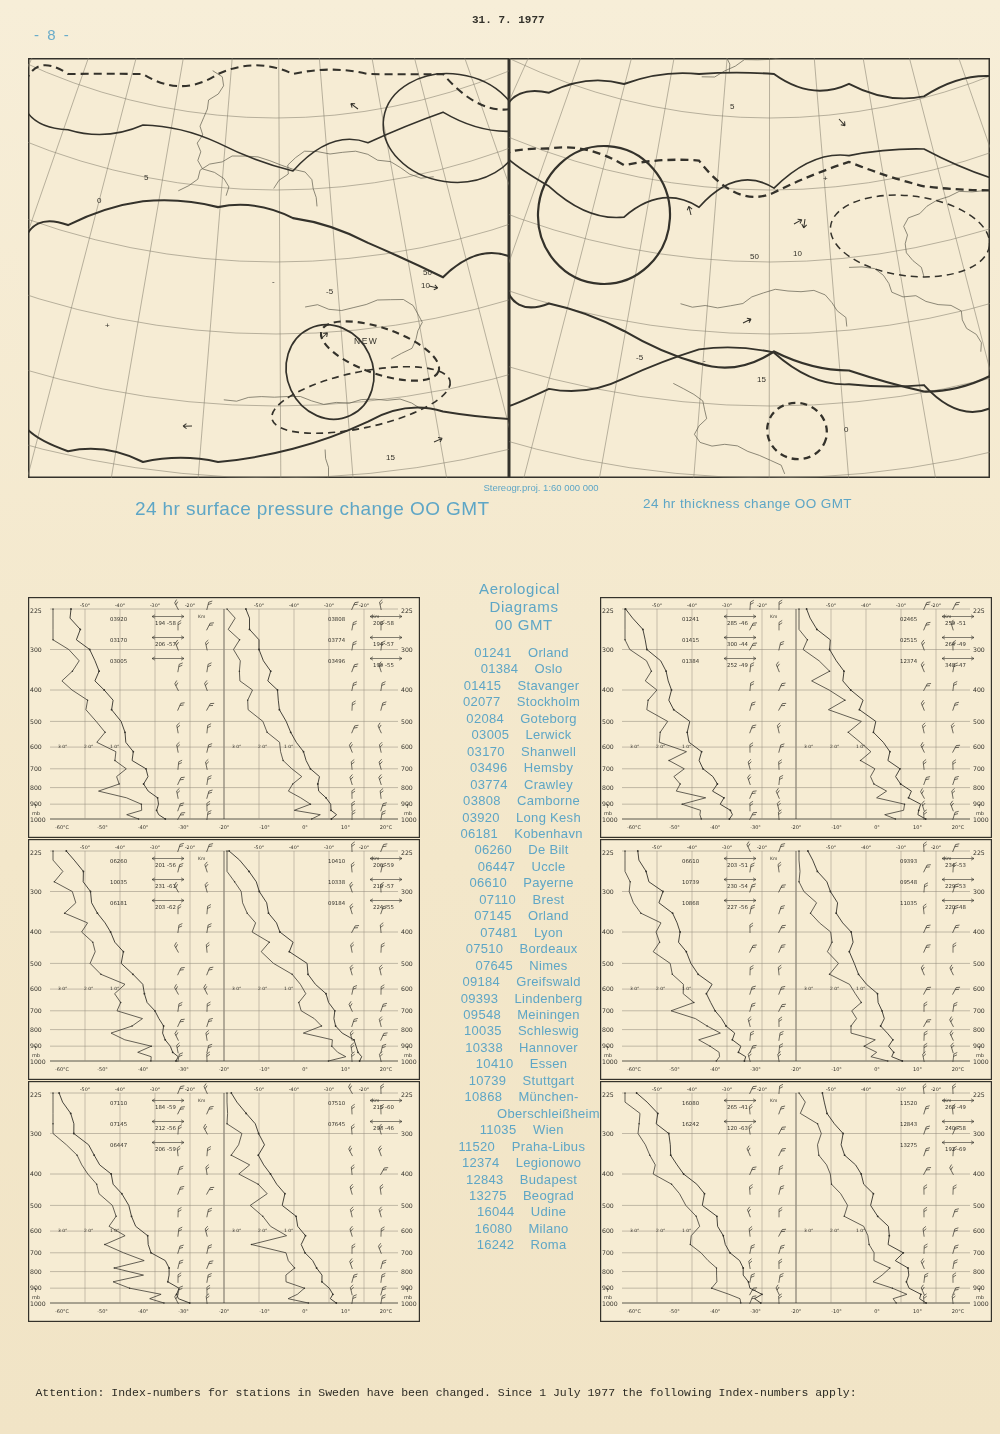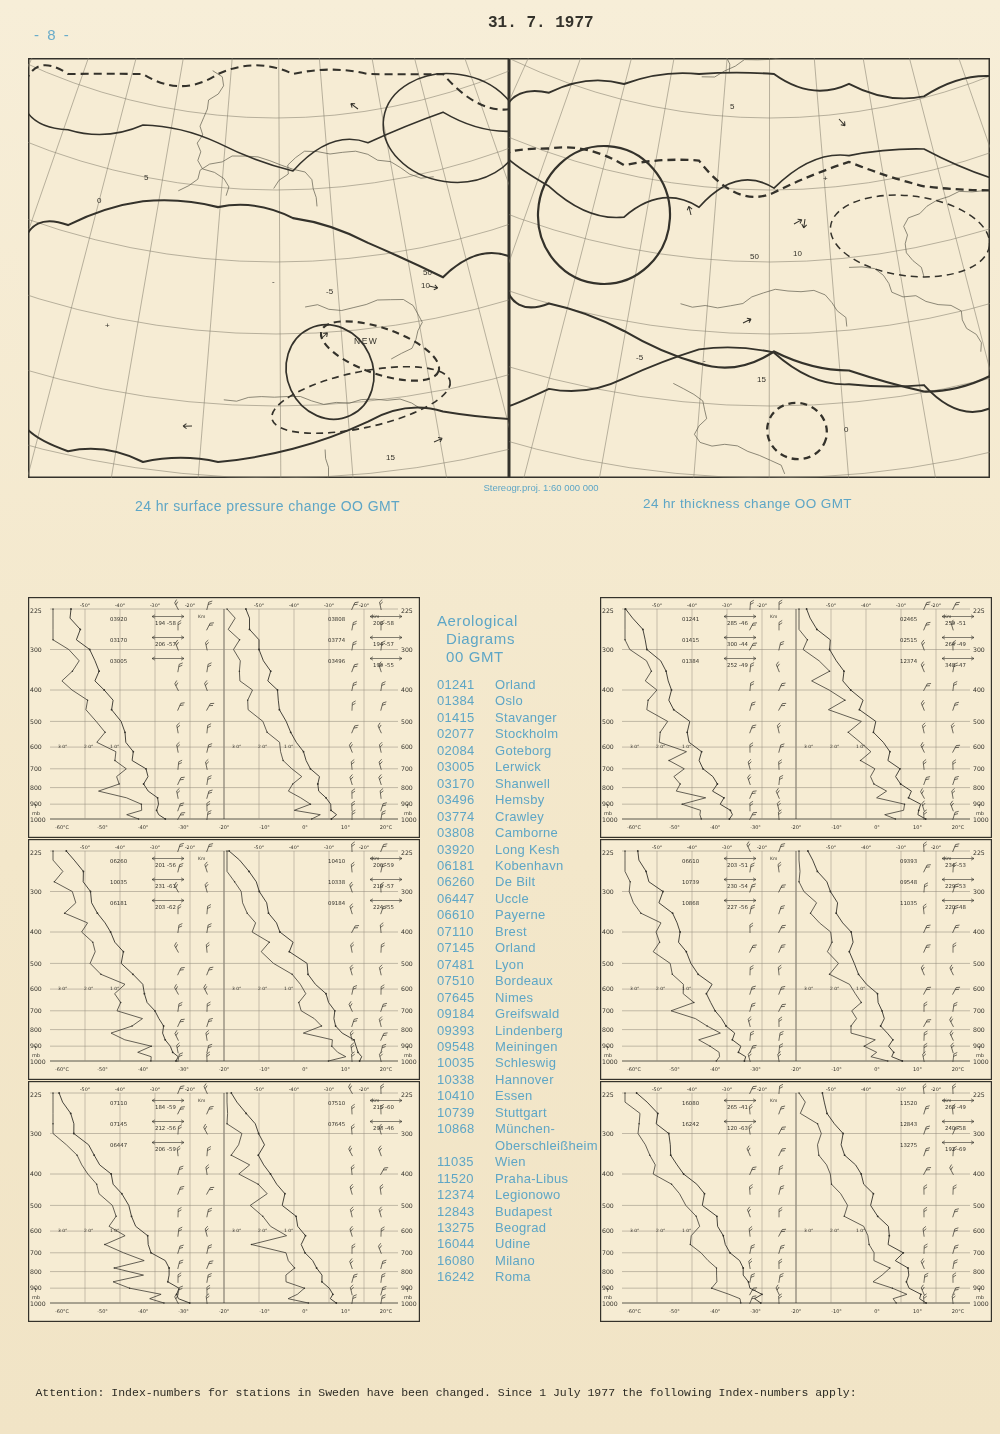--- a/index.html
+++ b/index.html
@@ -2,32 +2,32 @@
 <html><head>
 <meta charset="utf-8">
 <style>
   html,body{margin:0;padding:0;}
   body{
     width:1000px;height:1434px;position:relative;overflow:hidden;
     background:linear-gradient(#f7eed8,#f3e7ca 60%,#f1e4c6);
     font-family:"Liberation Sans",sans-serif;color:#34322b;
   }
   #page-num{position:absolute;left:34px;top:26px;font-size:15px;letter-spacing:2px;color:#6aacc9;}
-  #date{position:absolute;left:488px;top:14px;font-size:16px;font-weight:bold;font-family:"Liberation Mono",monospace;}
+  #date{position:absolute;left:472px;top:14px;font-size:11px;font-weight:bold;font-family:"Liberation Mono",monospace;}
   #maps-row{position:absolute;left:28px;top:58px;width:962px;height:420px;display:flex;}
   #maps-row svg{width:481px;height:420px;background:#f6ecd4;display:block;}
   #proj-note{position:absolute;left:396px;top:482px;width:290px;text-align:center;font-size:9.5px;color:#5ea6c6;}
-  #cap-left{position:absolute;left:135px;top:498px;font-size:14px;letter-spacing:.4px;color:#5ea6c6;}
+  #cap-left{position:absolute;left:135px;top:498px;font-size:19px;letter-spacing:.4px;color:#5ea6c6;}
   #cap-right{position:absolute;left:643px;top:496px;font-size:13.5px;letter-spacing:.4px;color:#5ea6c6;}
   .panel-col{position:absolute;top:597px;width:392px;}
   #panels-left{left:28px;}
   #panels-right{left:600px;}
   .panel{width:392px;height:241px;margin-bottom:1px;background:#f6ecd3;position:relative;}
   .panel svg{width:100%;height:100%;display:block;font-family:"DejaVu Sans",sans-serif;}
-  #center-col{position:absolute;left:437px;top:612px;width:165px;color:#5ea6c6;}
+  #center-col{position:absolute;left:437px;top:580px;width:165px;color:#5ea6c6;text-align:center;}
   #aero-title div{font-size:15px;line-height:18px;letter-spacing:.6px;}
   #aero-title div.ind{padding-left:9px;}
   #station-list{list-style:none;margin:11px 0 16px 0;padding:0;font-size:13px;line-height:16.45px;letter-spacing:.3px;}
   .sid{display:inline-block;width:46px;}
   .sname{margin-left:12px;}
   .sname2{margin-left:58px;}
   #attn1,#attn2{position:absolute;left:0;width:892px;text-align:center;
     font-family:"Liberation Mono",monospace;color:#2c2b24;margin-top:20px;}
   #attn1{top:1366px;font-size:11.5px;}
   #attn2{top:1452px;font-size:11.5px;}

